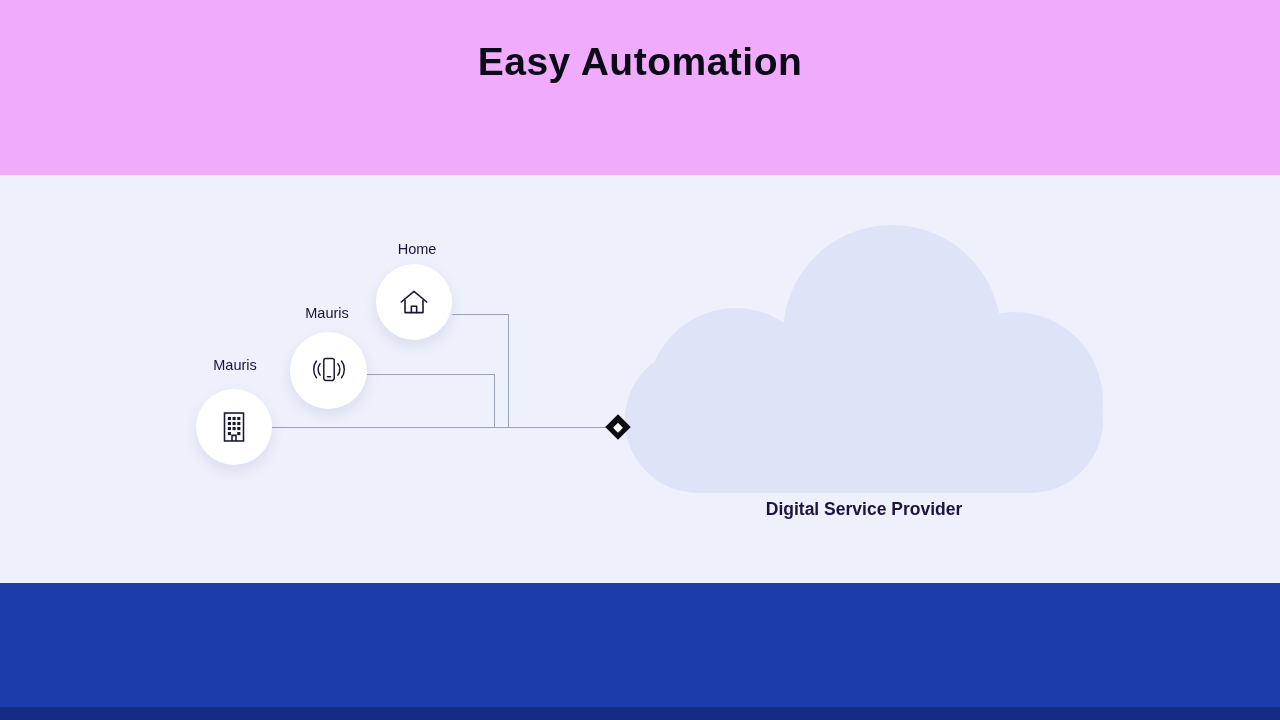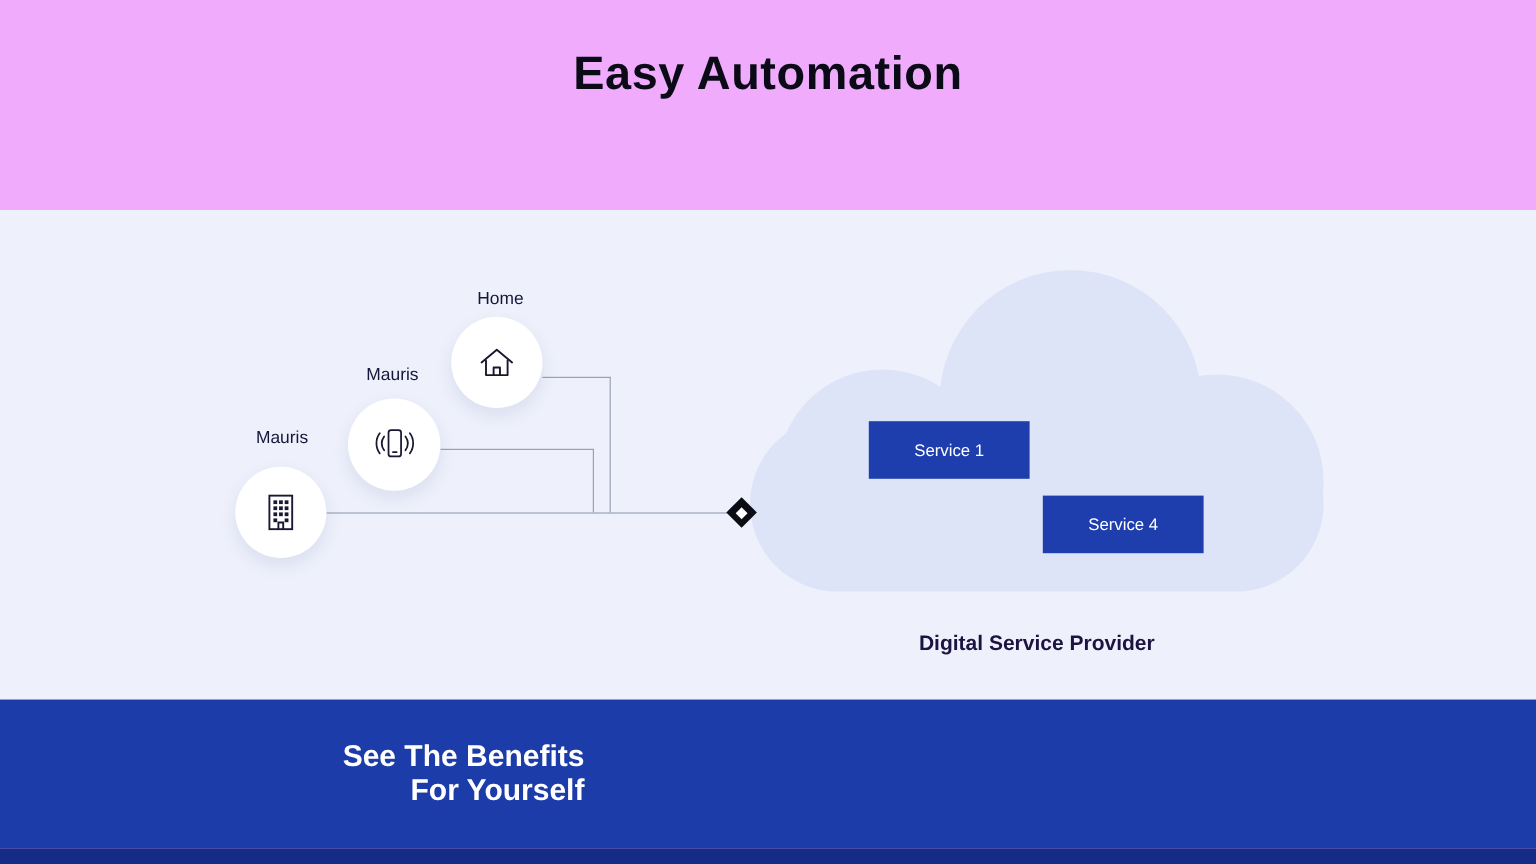--- a/index.html
+++ b/index.html
@@ -49,21 +49,21 @@
   .cloud-base{position:absolute;background:#DEE4F8;border-radius:73px;}
   .service-btn{
     position:absolute;width:134px;height:48px;
     background:#1F3EAD;color:#ffffff;border:none;
     font-family:"Liberation Sans", sans-serif;
     font-size:14px;display:flex;align-items:center;justify-content:center;
     cursor:pointer;
   }
   .cloud-caption{
     position:absolute;left:714px;top:324px;width:300px;
-    text-align:center;font-size:17.5px;font-weight:bold;color:#1c1340;margin-top:27px;
+    text-align:center;font-size:17.5px;font-weight:bold;color:#1c1340;
   }
   
   .footer-section{
     position:absolute;top:583px;left:0;width:1280px;height:124px;
     background:#1C3CAA;
   }
   .footer-heading{
     position:absolute;left:150px;top:33px;width:337px;
     text-align:right;color:#ffffff;
     font-size:25px;font-weight:bold;line-height:29px;
@@ -91,22 +91,20 @@
     <div class="cline h1px" style="left:367px;top:199px;width:128px;"></div>
     <div class="cline w1px" style="left:494px;top:199px;height:53px;"></div>
     <div class="cline h1px" style="left:452px;top:139px;width:57px;"></div>
     <div class="cline w1px" style="left:508px;top:139px;height:113px;"></div>
 
     <div class="cloud-puff" style="left:783px;top:50px;width:218px;height:218px;"></div>
     <div class="cloud-puff" style="left:648px;top:133px;width:175px;height:175px;"></div>
     <div class="cloud-puff" style="left:925px;top:137px;width:178px;height:178px;"></div>
     <div class="cloud-base" style="left:625px;top:172px;width:478px;height:146px;"></div>
 
-    <button class="service-btn" style="left:724px;top:176px;">Service 1</button>
-    <button class="service-btn" style="left:869px;top:238px;">Service 4</button>
 
     <div class="cloud-caption">Digital Service Provider</div>
 
     <div class="diamond-outer">
       <div class="diamond-inner"></div>
     </div>
 
     <div class="node-label" style="left:362px;top:66px;">Home</div>
     <div class="node-circle" style="left:376px;top:89px;width:76px;height:76px;">
       <svg width="36" height="34" viewBox="0 0 34 32" fill="none" stroke="#181830" stroke-width="1.5" stroke-linecap="round" stroke-linejoin="round">
@@ -145,21 +143,17 @@
           <rect x="10.5" y="21.5" width="2.8" height="2.8"></rect>
           <rect x="18.9" y="21.5" width="2.8" height="2.8"></rect>
         </g>
         <path d="M14.2 29.5 L14.2 24.5 L17.8 24.5 L17.8 29.5"></path>
       </svg>
     </div>
 
   </div>
 
   <div class="footer-section">
-    <div class="footer-heading">
-      <div>See The Benefits</div>
-      <div>For Yourself</div>
-    </div>
   </div>
 
   <div class="footer-strip"></div>
 
 </div>
 
 </body></html>

